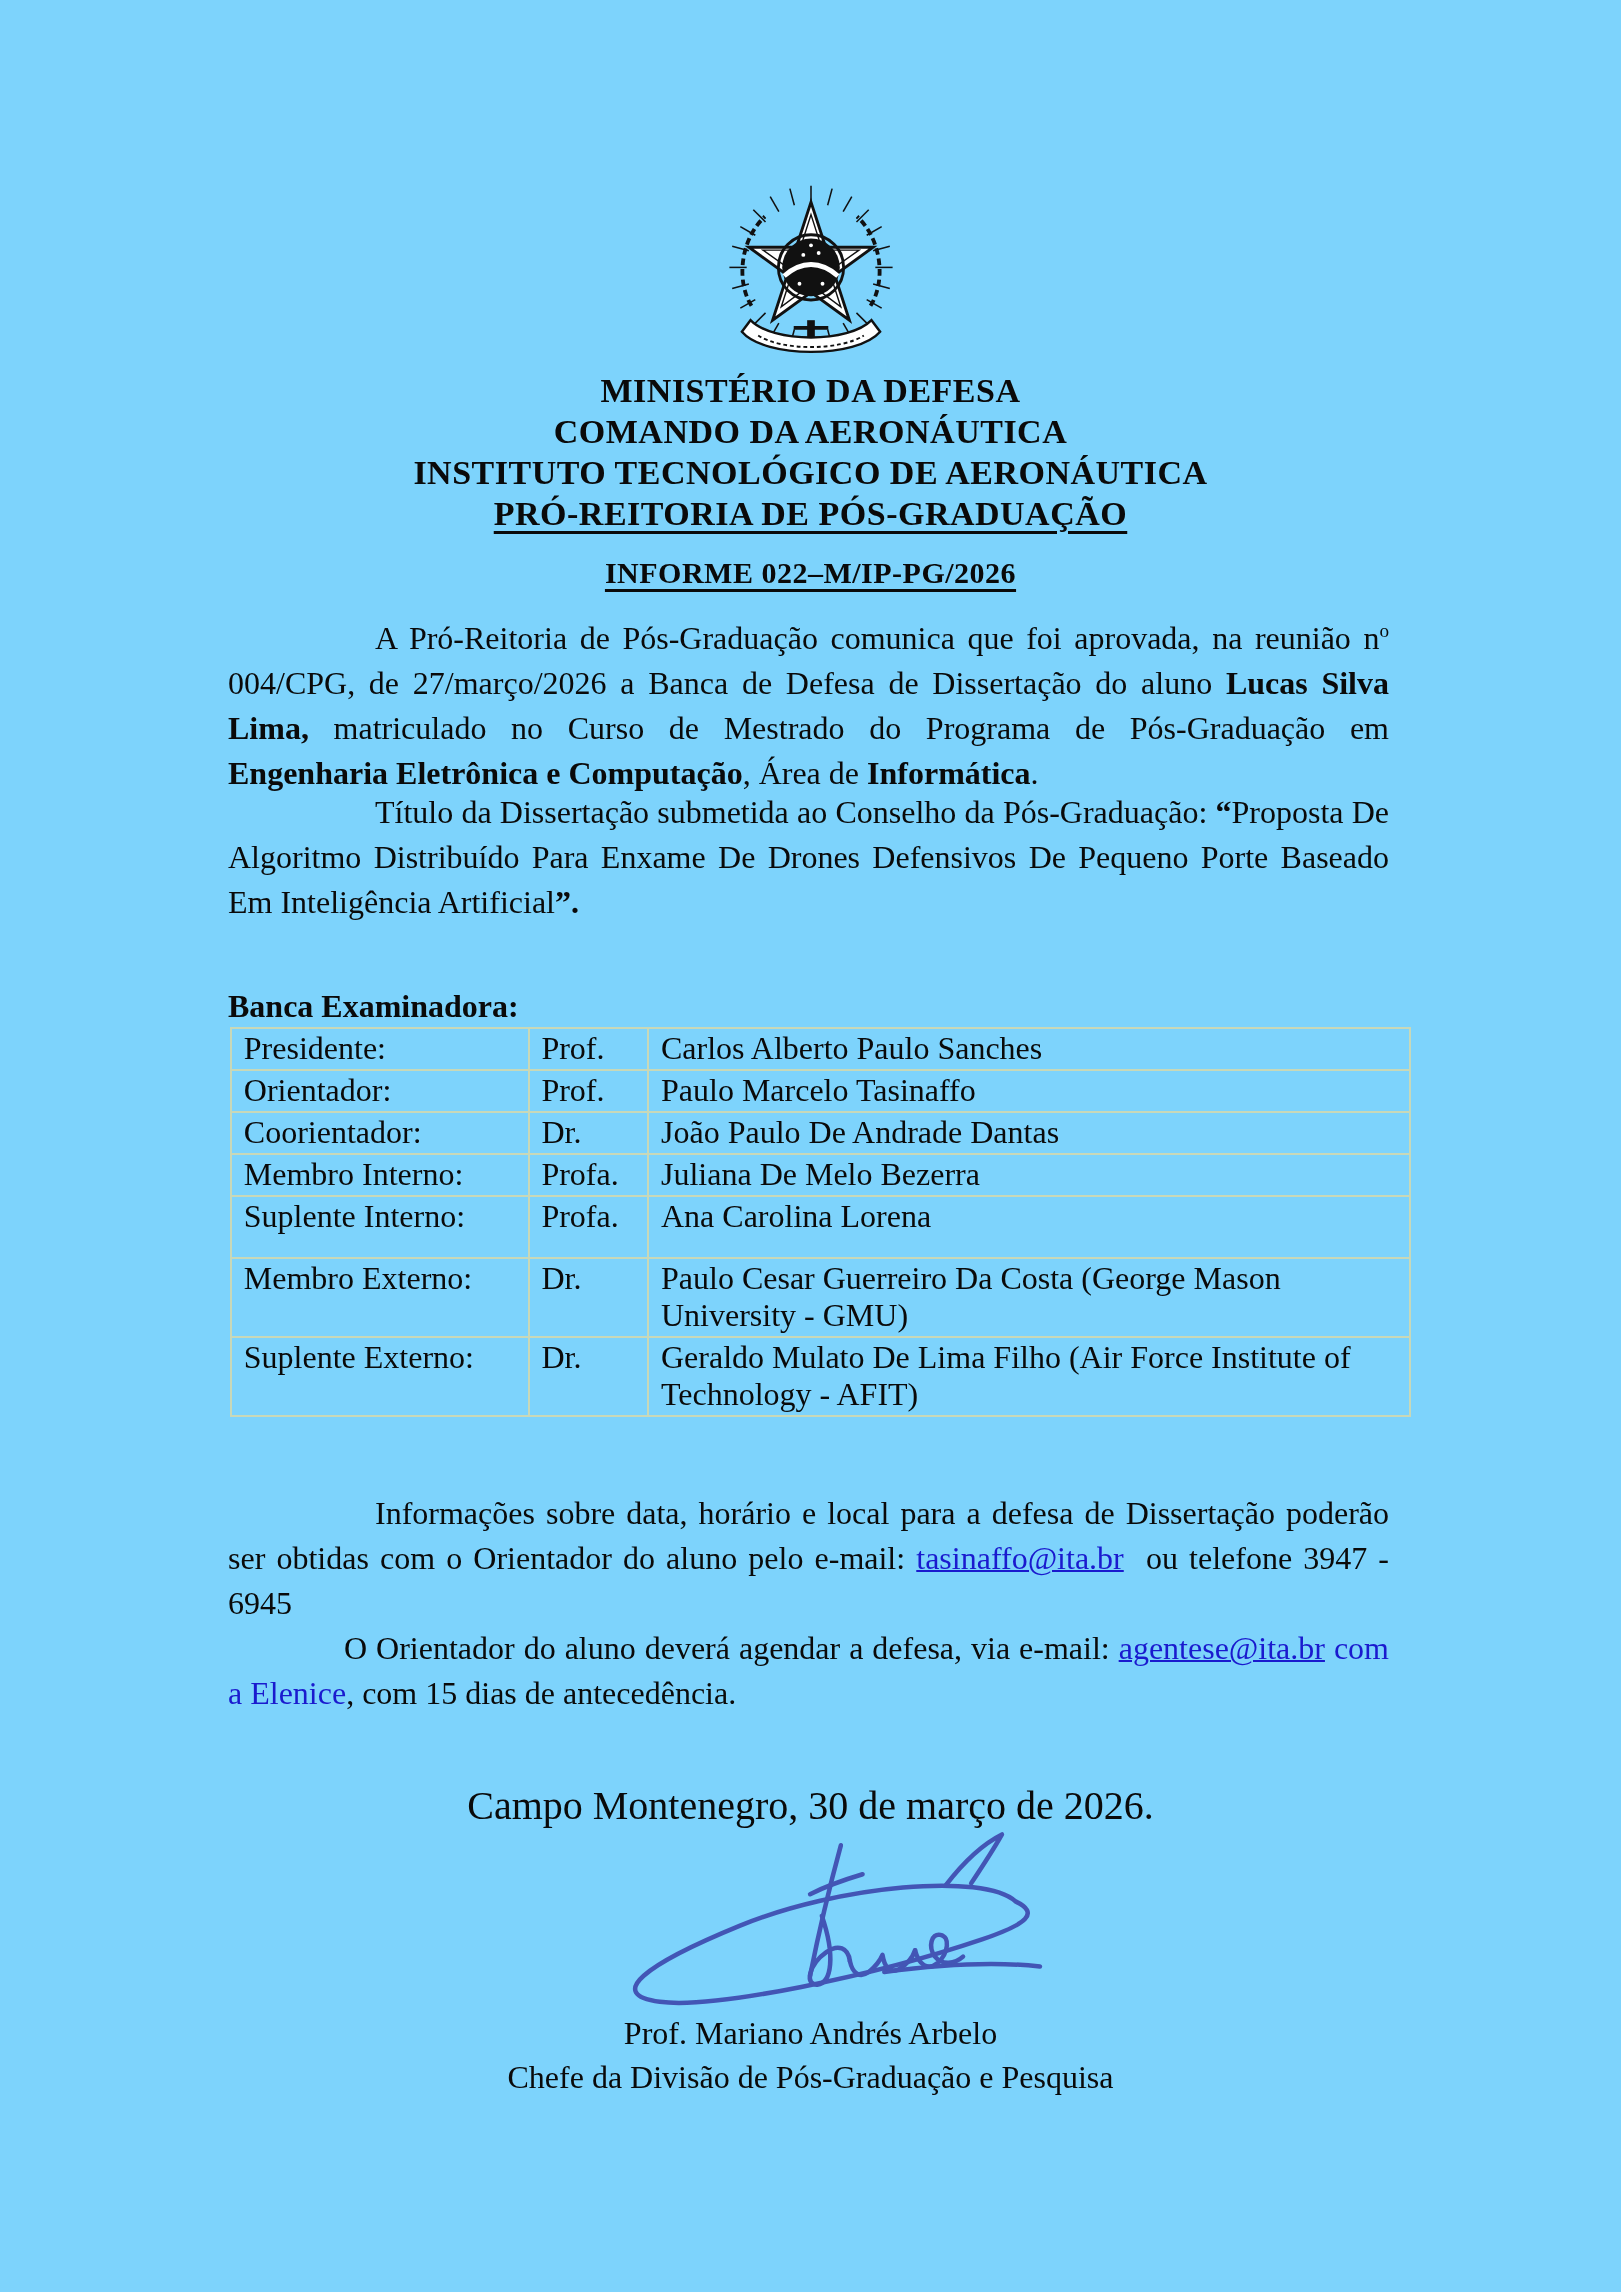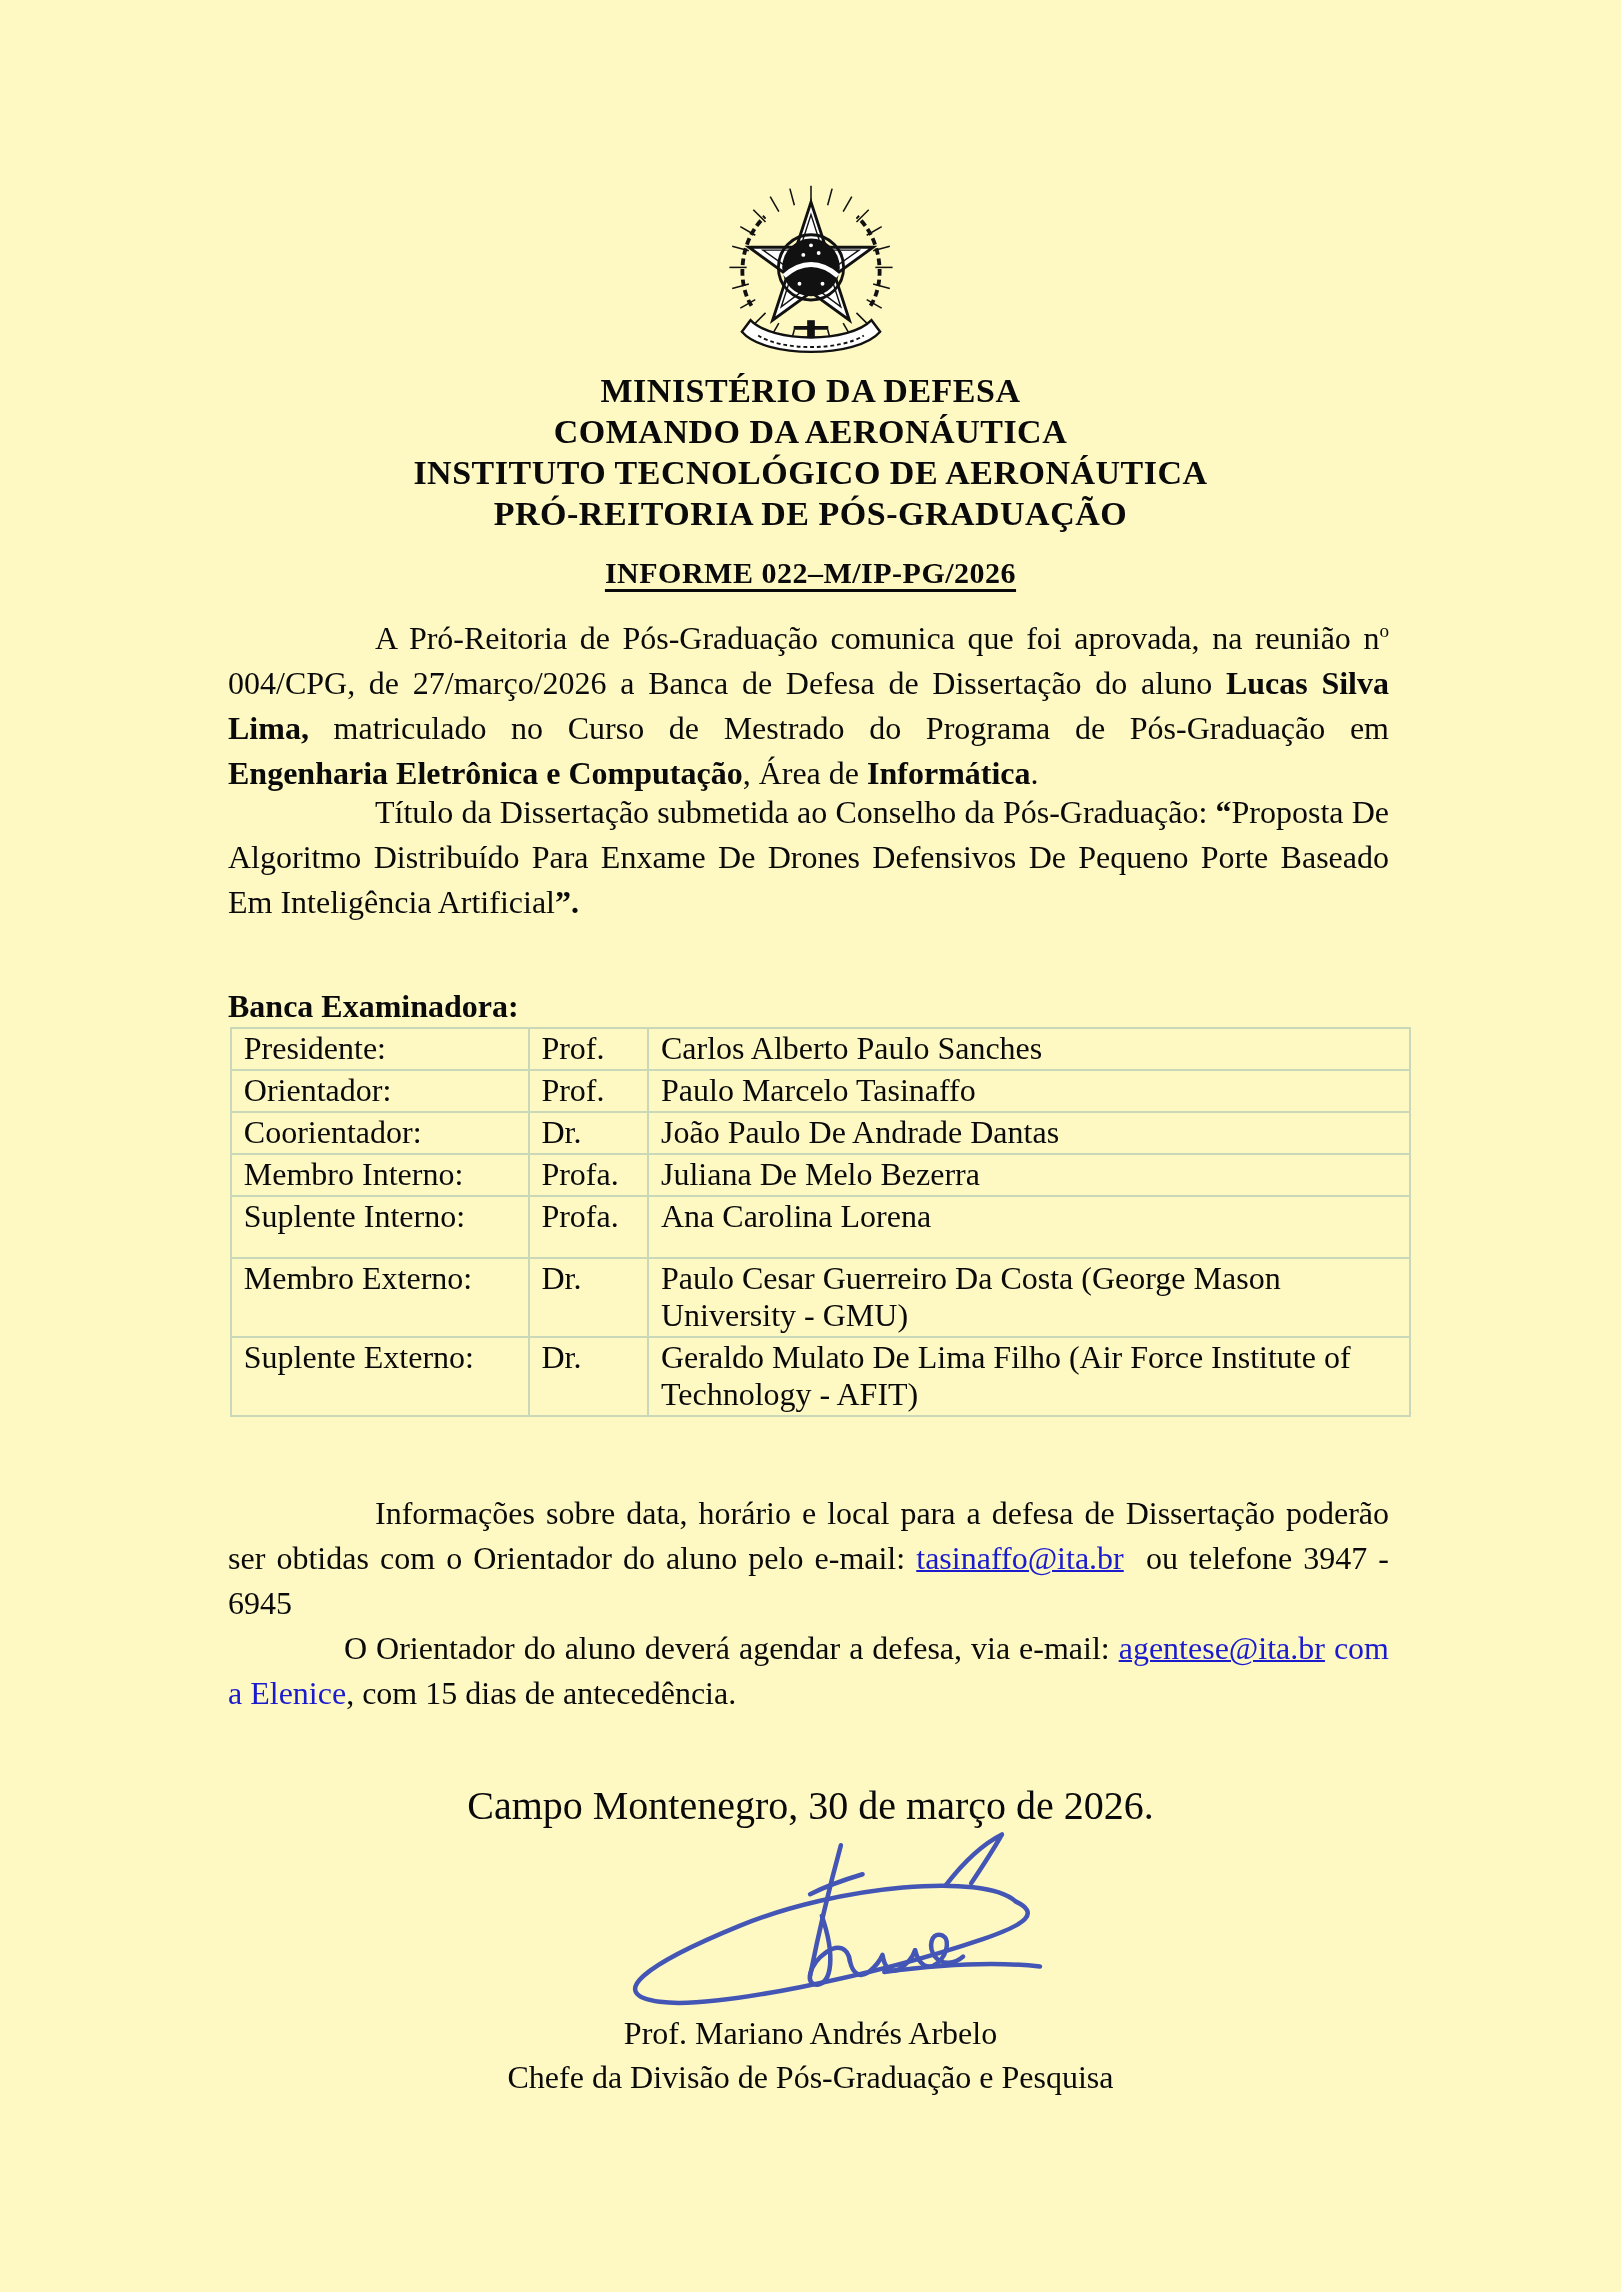--- a/index.html
+++ b/index.html
@@ -1,38 +1,39 @@
 <!DOCTYPE html>
 <html lang="pt"><head>
 <meta charset="utf-8">
 <style>
   html,body{margin:0;padding:0;background:#9a9a9a;}
   .page{
     position:relative;
     width:1621px;height:2293px;
     margin:0 auto;
-    background:#fef9c3;
+    background:#7dd3fc;
     color:#0a0a0a;
     font-family:"Liberation Serif","DejaVu Serif",serif;
     overflow:hidden;
   }
   
   .seal{
     position:absolute;top:176px;left:50%;
     transform:translateX(-50%);
     width:192px;height:202px;
   }
   .org-header{
     position:absolute;top:370px;left:0;right:0;
     text-align:center;
     font-weight:bold;
     font-size:34px;line-height:41px;
     letter-spacing:0.5px;
   }
   .org-header .u{
+    text-decoration:underline;
     text-decoration-thickness:2.9px;
     text-underline-offset:5.9px;
   }
   .informe{
     position:absolute;top:556px;left:0;right:0;
     text-align:center;
     font-weight:bold;
     font-size:30px;
     text-decoration:underline;
     text-decoration-thickness:2.9px;

